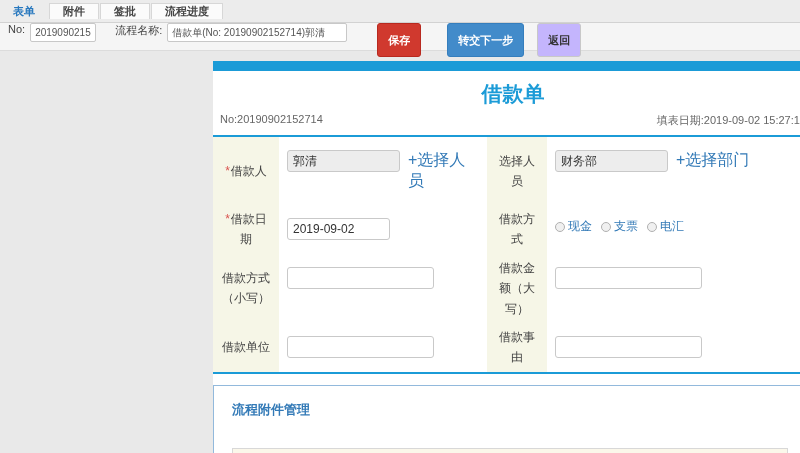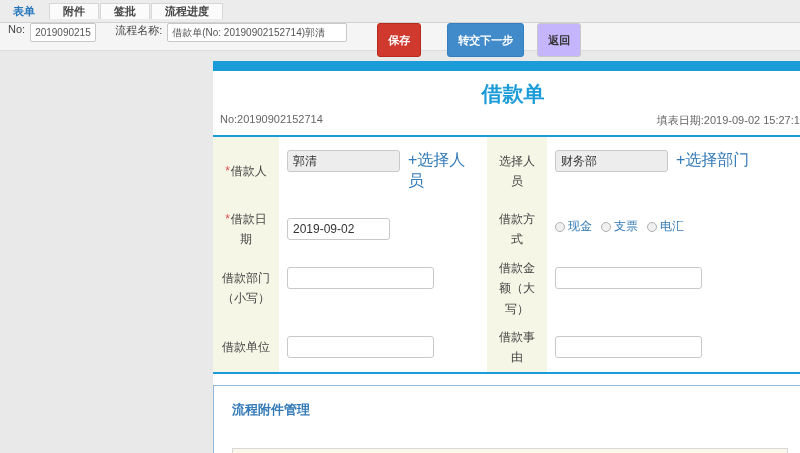--- a/index.html
+++ b/index.html
@@ -122,21 +122,21 @@
             <span class="radio-dot"></span>
             <span>支票</span>
           </span>
         <span class="radio-opt">
             <span class="radio-dot"></span>
             <span>电汇</span>
           </span>
       </div>
 
       <div class="lbl r3">
-          <span>借款部门（小写）</span>
+          <span>借款方式（小写）</span>
         </div>
       <div class="inp-cell r3">
         <input class="text-input w-amt" style="">
       </div>
       <div class="lbl r3">
           <span>借款金额（大写）</span>
         </div>
       <div class="inp-cell r3">
         <input class="text-input w-amt" style="">
       </div>

